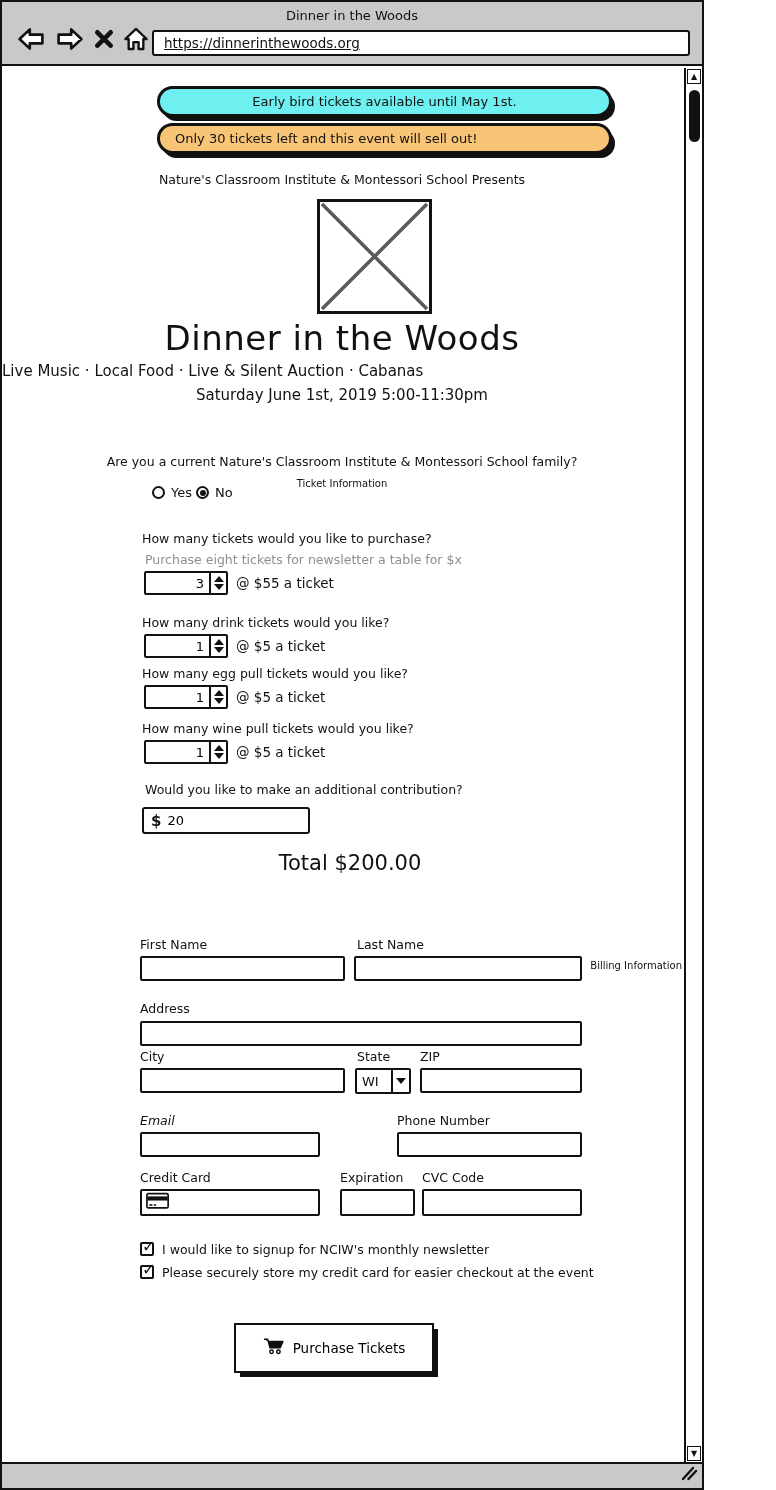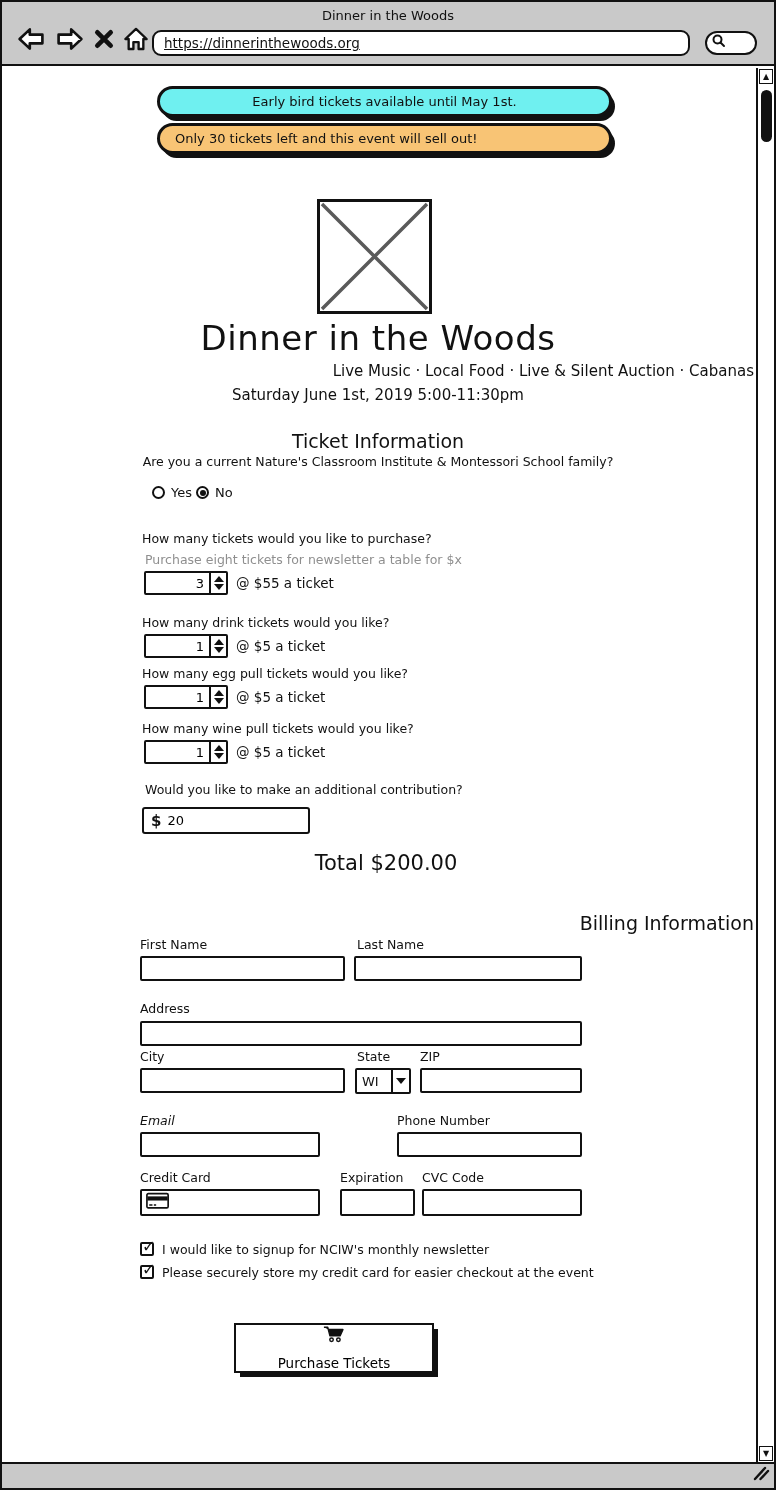--- a/index.html
+++ b/index.html
@@ -1,40 +1,40 @@
 <!DOCTYPE html>
 <html><head>
 <meta charset="utf-8">
 <style>
   * { box-sizing: border-box; margin: 0; padding: 0; }
   html,body { background:#fff; }
   .window {
     position: relative;
-    width: 776px; height: 1490px;
+    width: 704px; height: 1490px;
     background: #fff;
     border: 2px solid #111;
     font-family: "DejaVu Sans", sans-serif;
     color: #111;
     overflow: hidden;
   }
   
   .chrome {
     position: absolute; top:0; left:0; right:0; height: 64px;
     background: #c9c9c9;
     border-bottom: 2px solid #111;
   }
   .win-title {
     position: absolute; top: 6px; left:0; right:0;
     text-align: center; font-size: 13px;
   }
   .nav-icons { position:absolute; top:24px; left:14px; display:flex; align-items:center; gap:9px; }
   .nav-btn { display:flex; align-items:center; justify-content:center; cursor:pointer; }
   .url-bar {
     position:absolute; left:150px; top:28px; width:538px; height:26px;
-    background:#fff; border:2px solid #111; border-radius:9px;
+    background:#fff; border:2px solid #111; border-radius:3px;
     display:flex; align-items:center; padding:0 10px;
   }
   .url-text { font-size:13.5px; text-decoration:underline; white-space:nowrap; overflow:hidden; }
   .search-pill {
     position:absolute; left:703px; top:29px; width:52px; height:24px;
     background:#fff; border:2px solid #111; border-radius:12px;
     display:flex; align-items:center; padding-left:4px;
   }
   
   .scrollbar {
@@ -69,24 +69,24 @@
   }
   .banner-cyan { top:84px; background:#6ff0f0;justify-content:center; }
   .banner-orange { top:121px; background:#f8c475; }
   
   .presenter { position:absolute; top:170px; left:0; right:20px; text-align:center; font-size:12.5px; }
   .img-ph {
     position:absolute; left:315px; top:197px; width:115px; height:115px;
     border:3px solid #111; background:#fff;
   }
   .page-title { position:absolute; top:316px; left:0; right:20px; text-align:center; font-size:34px; font-weight:500; letter-spacing:0.5px; }
-  .subtitle  { position:absolute; top:360px; left:0; right:20px; text-align:right; font-size:15px; }
+  .subtitle  { position:absolute; top:360px; left:0; right:20px; text-align:left; font-size:15px; }
   .datetime  { position:absolute; top:384px; left:0; right:20px; text-align:center; font-size:15px; }
   
-  .section-h { position:absolute; left:0; right:20px; text-align:center; font-size:19px; font-weight:500; }
+  .section-h { position:absolute; left:0; right:20px; text-align:center; font-size:10px; font-weight:500;margin-top:48px; }
   .q-label { position:absolute; font-size:12.5px; }
   .hint { position:absolute; font-size:12.5px; color:#8f8f8f; }
   
   .radio-row { position:absolute; left:150px; top:483px; display:flex; align-items:center; gap:4px; font-size:13px; }
   .radio-opt { display:flex; align-items:center; gap:6px; cursor:pointer; }
   .radio {
     width:13px; height:13px; border:2px solid #111; border-radius:50%;
     display:inline-flex; align-items:center; justify-content:center; background:#fff;
   }
   .radio.checked::after { content:""; width:6px; height:6px; border-radius:50%; background:#111; }
@@ -136,21 +136,21 @@
   }
   .checkbox .mark {
     position:absolute; left:0px; top:-7px; font-size:16px; font-weight:bold; color:#111;
   }
   
   .purchase-btn {
     position:absolute; left:232px; top:1321px; width:200px; height:50px;
     background:#fff; border:2px solid #111;
     box-shadow:5px 5px 0 -1px #111;
     display:flex; align-items:center; justify-content:center; gap:8px;
-    font-family:"DejaVu Sans",sans-serif; font-size:13.5px; cursor:pointer;flex-direction:column;
+    font-family:"DejaVu Sans",sans-serif; font-size:13.5px; cursor:pointer;
   }
 </style>
 </head>
 <body>
 
 <div class="window">
 
   <div class="chrome">
     <div class="win-title">Dinner in the Woods</div>
 
@@ -199,20 +199,21 @@
     </div>
   </div>
 
   <div class="banner banner-cyan">
     <span>Early bird tickets available until May 1st.</span>
   </div>
   <div class="banner banner-orange">
     <span>Only 30 tickets left and this event will sell out!</span>
   </div>
 
+  <div class="presenter">Nature's Classroom Institute &amp; Montessori School Presents</div>
 
   <div class="img-ph">
     <svg width="109" height="109" viewBox="0 0 109 109">
         <path d="M2 2 L107 107 M107 2 L2 107" stroke="#5a5a5a" stroke-width="3.5"></path>
       </svg>
   </div>
 
   <div class="page-title">Dinner in the Woods</div>
   <div class="subtitle">Live Music · Local Food · Live &amp; Silent Auction · Cabanas</div>
   <div class="datetime">Saturday June 1st, 2019 5:00-11:30pm</div>

